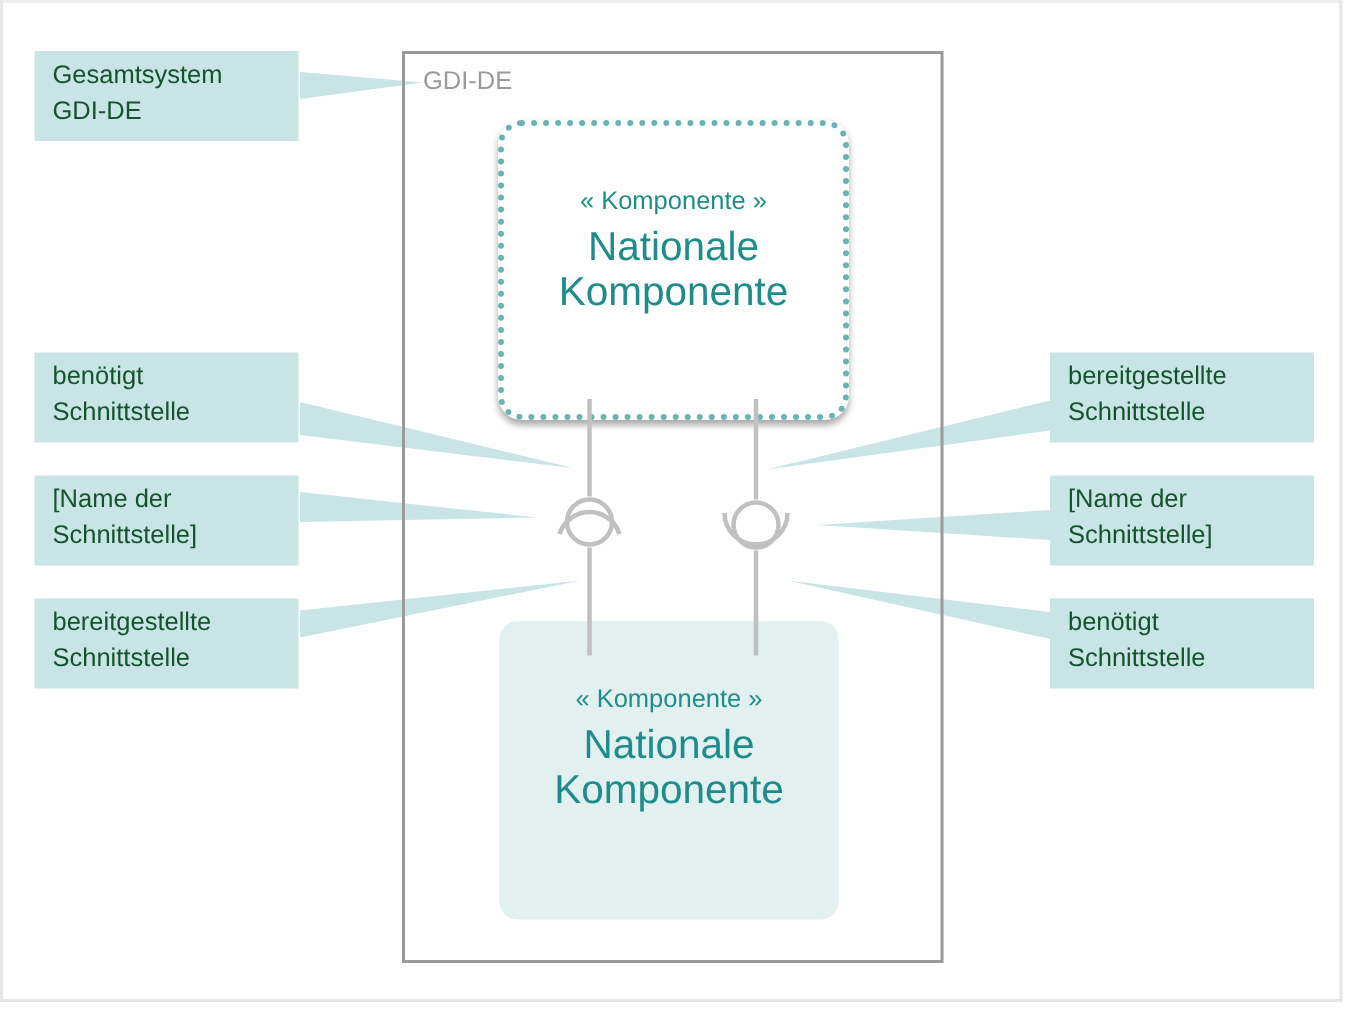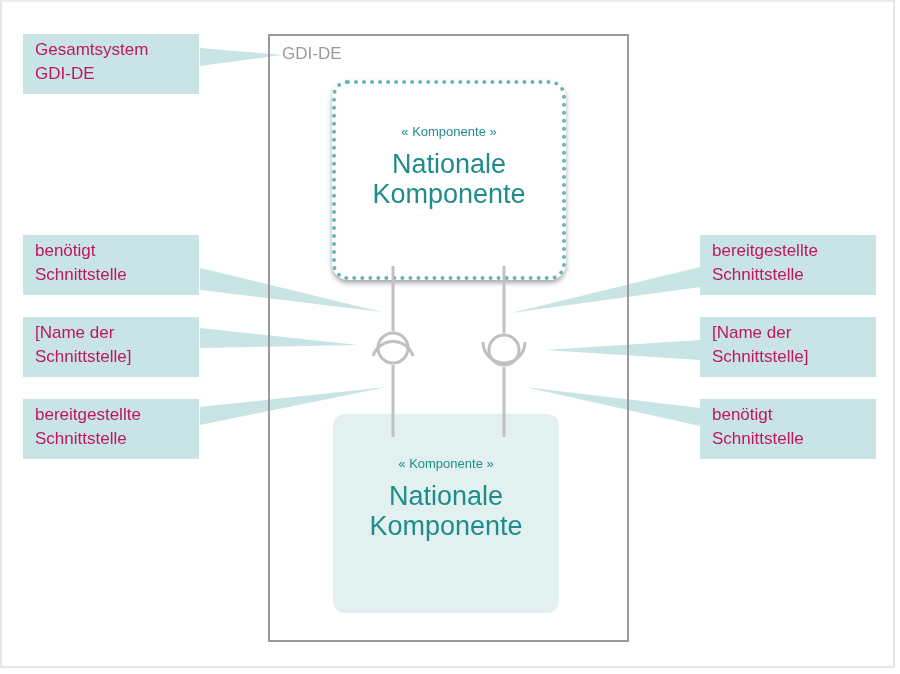--- a/index.html
+++ b/index.html
@@ -10,23 +10,23 @@
   svg.diagram { position: absolute; left: 0; top: 0; }
   .sys-box { position: absolute; left: 268px; top: 34px; width: 361px; height: 608px;
              border: 2px solid #9a9a9a; box-sizing: border-box; }
   .sys-label { position: absolute; left: 282px; top: 44px; font-size: 17px; color: #9a9a9a; }
   .comp-national { position: absolute; left: 332px; top: 80px; width: 234px; height: 200px;
                    border: 4px dotted #69b3b3; border-radius: 16px; background: #ffffff;
                    box-sizing: border-box; box-shadow: 0 3px 5px rgba(0,0,0,0.35); }
   .comp-dezentral { position: absolute; left: 333px; top: 414px; width: 226px; height: 199px;
                     background: #e2f0f0; border-radius: 12px; }
   .comp-text { position: absolute; left: 0; right: 0; text-align: center; color: #1f8c8c; }
-  .stereo { font-size: 13px; }
+  .stereo { font-size: 17px; }
   .cname { font-size: 27px; line-height: 29px; }
-  .callout { position: absolute; background: #c9e4e4; color: #be185d; font-size: 17px;
+  .callout { position: absolute; background: #c9e4e4; color: #14532d; font-size: 17px;
              line-height: 24px; padding: 4px 0 0 12px; box-sizing: border-box; width: 176px; height: 60px; }
 </style>
 </head>
 <body>
 
 <div class="frame"></div>
 
 <svg class="diagram" width="900" height="674">
   <polygon points="200,48 200,66 282,55" fill="#c9e4e4"></polygon>
   <polygon points="200,268 200,290 382,312" fill="#c9e4e4"></polygon>

